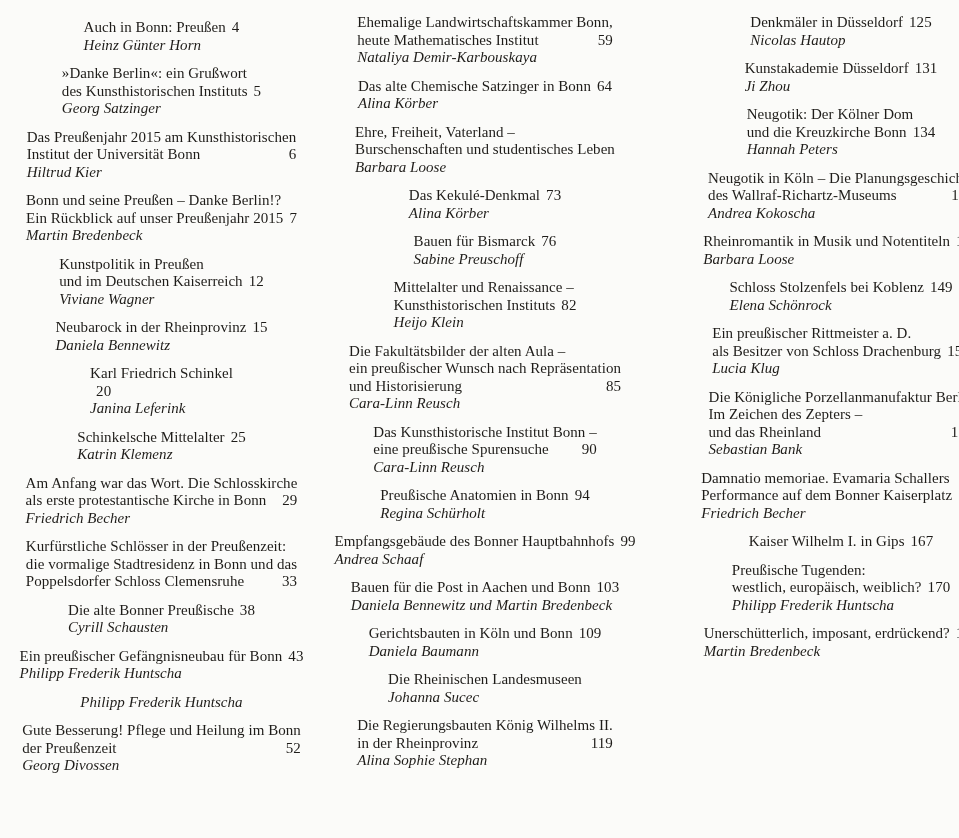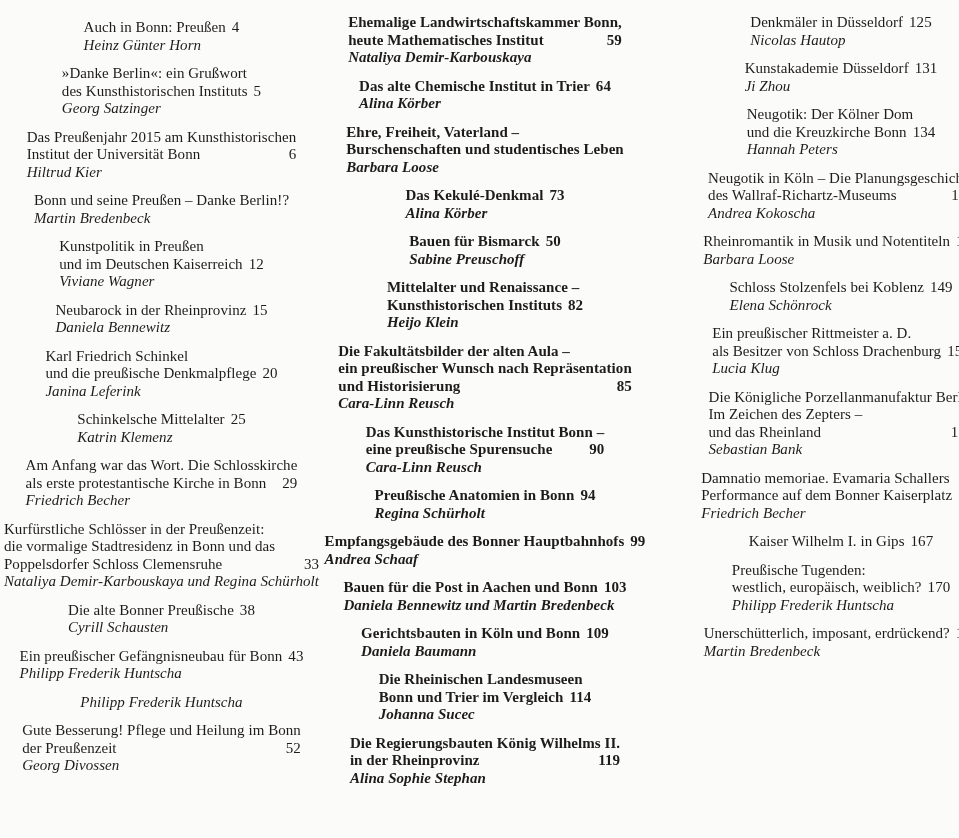--- a/index.html
+++ b/index.html
@@ -21,21 +21,21 @@
     top: 14px;
     display: flex;
     align-items: flex-start;
   }
   .col {
     display: flex;
     flex-direction: column;
     align-items: center;
   }
   .col-0 { width: 281px; margin-right: 38px; padding-top: 5px; }
-  .col-1 { width: 290px; margin-right: 18px; font-weight: bold; }
+  .col-1 { width: 290px; margin-right: 18px; }
   .col-2 { width: 290px; margin-left: 48px; }
   .entry { margin-bottom: 11px; }
   .title-line {
     font-size: 15px;
     line-height: 17.5px;
     white-space: nowrap;
     letter-spacing: 0.05px;
   }
   .title-line.last {
     display: flex;
@@ -77,41 +77,44 @@
       <div class="entry">
         <div class="title-line">Das Preußenjahr 2015 am Kunsthistorischen</div>
         <div class="title-line last">
           <span class="title-text">Institut der Universität Bonn</span>
           <span class="page-num">6</span>
         </div>
         <div class="author">Hiltrud Kier</div>
       </div>
       <div class="entry">
         <div class="title-line">Bonn und seine Preußen – Danke Berlin!?</div>
+        <div class="title-line last">
+          <span class="title-text">Ein Rückblick auf unser Preußenjahr 2015</span>
+          <span class="page-num">7</span>
+        </div>
         <div class="author">Martin Bredenbeck</div>
       </div>
       <div class="entry">
         <div class="title-line">Kunstpolitik in Preußen</div>
         <div class="title-line last">
           <span class="title-text">und im Deutschen Kaiserreich</span>
           <span class="page-num">12</span>
         </div>
         <div class="author">Viviane Wagner</div>
       </div>
       <div class="entry">
         <div class="title-line last">
           <span class="title-text">Neubarock in der Rheinprovinz</span>
           <span class="page-num">15</span>
         </div>
         <div class="author">Daniela Bennewitz</div>
       </div>
       <div class="entry">
         <div class="title-line">Karl Friedrich Schinkel</div>
         <div class="title-line last">
-          <span class="title-text">und die preußische Denkmalpflege</span>
           <span class="page-num">20</span>
         </div>
         <div class="author">Janina Leferink</div>
       </div>
       <div class="entry">
         <div class="title-line last">
           <span class="title-text">Schinkelsche Mittelalter</span>
           <span class="page-num">25</span>
         </div>
         <div class="author">Katrin Klemenz</div>
@@ -124,21 +127,20 @@
         </div>
         <div class="author">Friedrich Becher</div>
       </div>
       <div class="entry">
         <div class="title-line">Kurfürstliche Schlösser in der Preußenzeit:</div>
         <div class="title-line">die vormalige Stadtresidenz in Bonn und das</div>
         <div class="title-line last">
           <span class="title-text">Poppelsdorfer Schloss Clemensruhe</span>
           <span class="page-num">33</span>
         </div>
-        <div class="author">Nataliya Demir-Karbouskaya und Regina Schürholt</div>
       </div>
       <div class="entry">
         <div class="title-line last">
           <span class="title-text">Die alte Bonner Preußische</span>
           <span class="page-num">38</span>
         </div>
         <div class="author">Cyrill Schausten</div>
       </div>
       <div class="entry">
         <div class="title-line last">
@@ -163,41 +165,41 @@
       <div class="entry">
         <div class="title-line">Ehemalige Landwirtschaftskammer Bonn,</div>
         <div class="title-line last">
           <span class="title-text">heute Mathematisches Institut</span>
           <span class="page-num">59</span>
         </div>
         <div class="author">Nataliya Demir-Karbouskaya</div>
       </div>
       <div class="entry">
         <div class="title-line last">
-          <span class="title-text">Das alte Chemische Institut in Trier</span>
+          <span class="title-text">Das alte Chemische Satzinger in Bonn</span>
           <span class="page-num">64</span>
         </div>
         <div class="author">Alina Körber</div>
       </div>
       <div class="entry">
         <div class="title-line">Ehre, Freiheit, Vaterland –</div>
         <div class="title-line">Burschenschaften und studentisches Leben</div>
         <div class="author">Barbara Loose</div>
       </div>
       <div class="entry">
         <div class="title-line last">
           <span class="title-text">Das Kekulé-Denkmal</span>
           <span class="page-num">73</span>
         </div>
         <div class="author">Alina Körber</div>
       </div>
       <div class="entry">
         <div class="title-line last">
           <span class="title-text">Bauen für Bismarck</span>
-          <span class="page-num">50</span>
+          <span class="page-num">76</span>
         </div>
         <div class="author">Sabine Preuschoff</div>
       </div>
       <div class="entry">
         <div class="title-line">Mittelalter und Renaissance –</div>
         <div class="title-line last">
           <span class="title-text">Kunsthistorischen Instituts</span>
           <span class="page-num">82</span>
         </div>
         <div class="author">Heijo Klein</div>
@@ -242,24 +244,20 @@
       </div>
       <div class="entry">
         <div class="title-line last">
           <span class="title-text">Gerichtsbauten in Köln und Bonn</span>
           <span class="page-num">109</span>
         </div>
         <div class="author">Daniela Baumann</div>
       </div>
       <div class="entry">
         <div class="title-line">Die Rheinischen Landesmuseen</div>
-        <div class="title-line last">
-          <span class="title-text">Bonn und Trier im Vergleich</span>
-          <span class="page-num">114</span>
-        </div>
         <div class="author">Johanna Sucec</div>
       </div>
       <div class="entry">
         <div class="title-line">Die Regierungsbauten König Wilhelms II.</div>
         <div class="title-line last">
           <span class="title-text">in der Rheinprovinz</span>
           <span class="page-num">119</span>
         </div>
         <div class="author">Alina Sophie Stephan</div>
       </div>

